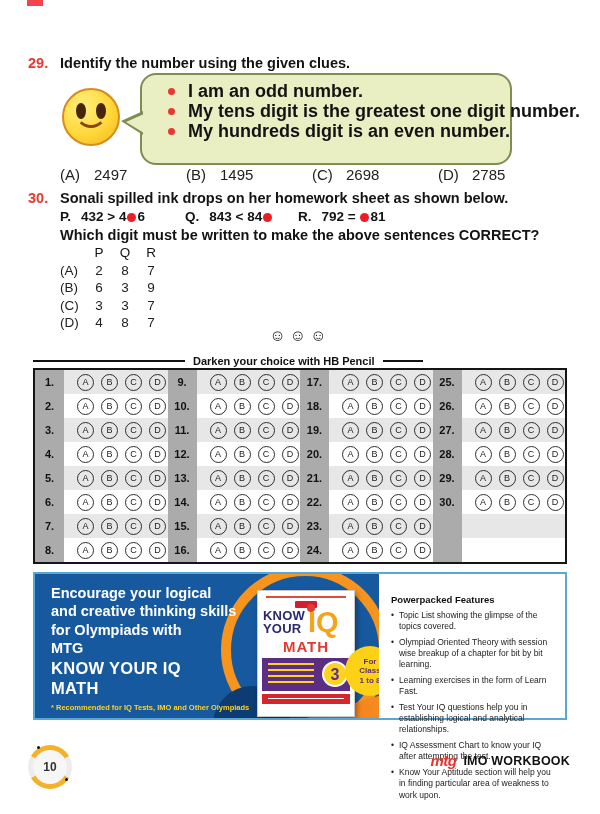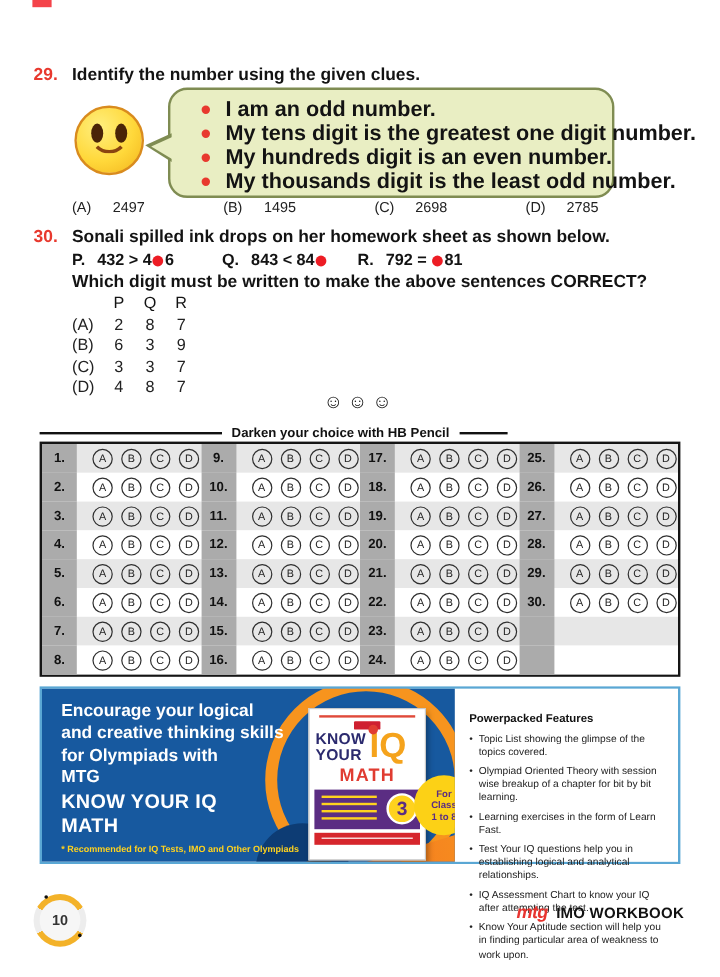--- a/index.html
+++ b/index.html
@@ -28,21 +28,21 @@
                 border-top:10px solid transparent;border-bottom:14px solid transparent;
                 border-right:22px solid #7f8c52;}
   .bubble .tail2{position:absolute;left:-16px;top:39px;width:0;height:0;
                  border-top:8px solid transparent;border-bottom:11px solid transparent;
                  border-right:18px solid #e9eec3;}
   .clue-item{display:flex;align-items:center;height:20px;}
   .clue-bullet{width:7px;height:7px;border-radius:50%;background:#e8392e;margin-right:13px;flex:0 0 auto;}
   .clue-text{font-weight:700;font-size:18px;color:#131313;white-space:nowrap;}
 
   
-  .opt{position:absolute;font-size:12px;color:#222;}
+  .opt{position:absolute;font-size:15px;color:#222;}
   .opt .lab{display:inline-block;min-width:26px;}
   .opt .val{margin-left:8px;}
 
   
   .stmt{position:absolute;font-weight:700;font-size:13.5px;color:#131313;white-space:nowrap;}
   .stmt .stmt-label{margin-right:10px;}
   .ink-dot{display:inline-block;width:9px;height:9px;border-radius:50%;background:#ed1c24;
            vertical-align:-1px;margin:0 1px;}
 
   
@@ -151,24 +151,20 @@
           <span class="clue-bullet"></span>
           <span class="clue-text">I am an odd number.</span>
         </div>
         <div class="clue-item">
           <span class="clue-bullet"></span>
           <span class="clue-text">My tens digit is the greatest one digit number.</span>
         </div>
         <div class="clue-item">
           <span class="clue-bullet"></span>
           <span class="clue-text">My hundreds digit is an even number.</span>
-        </div>
-        <div class="clue-item">
-          <span class="clue-bullet"></span>
-          <span class="clue-text">My thousands digit is the least odd number.</span>
         </div>
       </div>
   </div>
 
   <div id="q29-options">
       <span class="opt" style="left: 60px; top: 166px;"><span class="lab">(A)</span><span class="val">2497</span></span>
       <span class="opt" style="left: 186px; top: 166px;"><span class="lab">(B)</span><span class="val">1495</span></span>
       <span class="opt" style="left: 312px; top: 166px;"><span class="lab">(C)</span><span class="val">2698</span></span>
       <span class="opt" style="left: 438px; top: 166px;"><span class="lab">(D)</span><span class="val">2785</span></span>
     </div>

